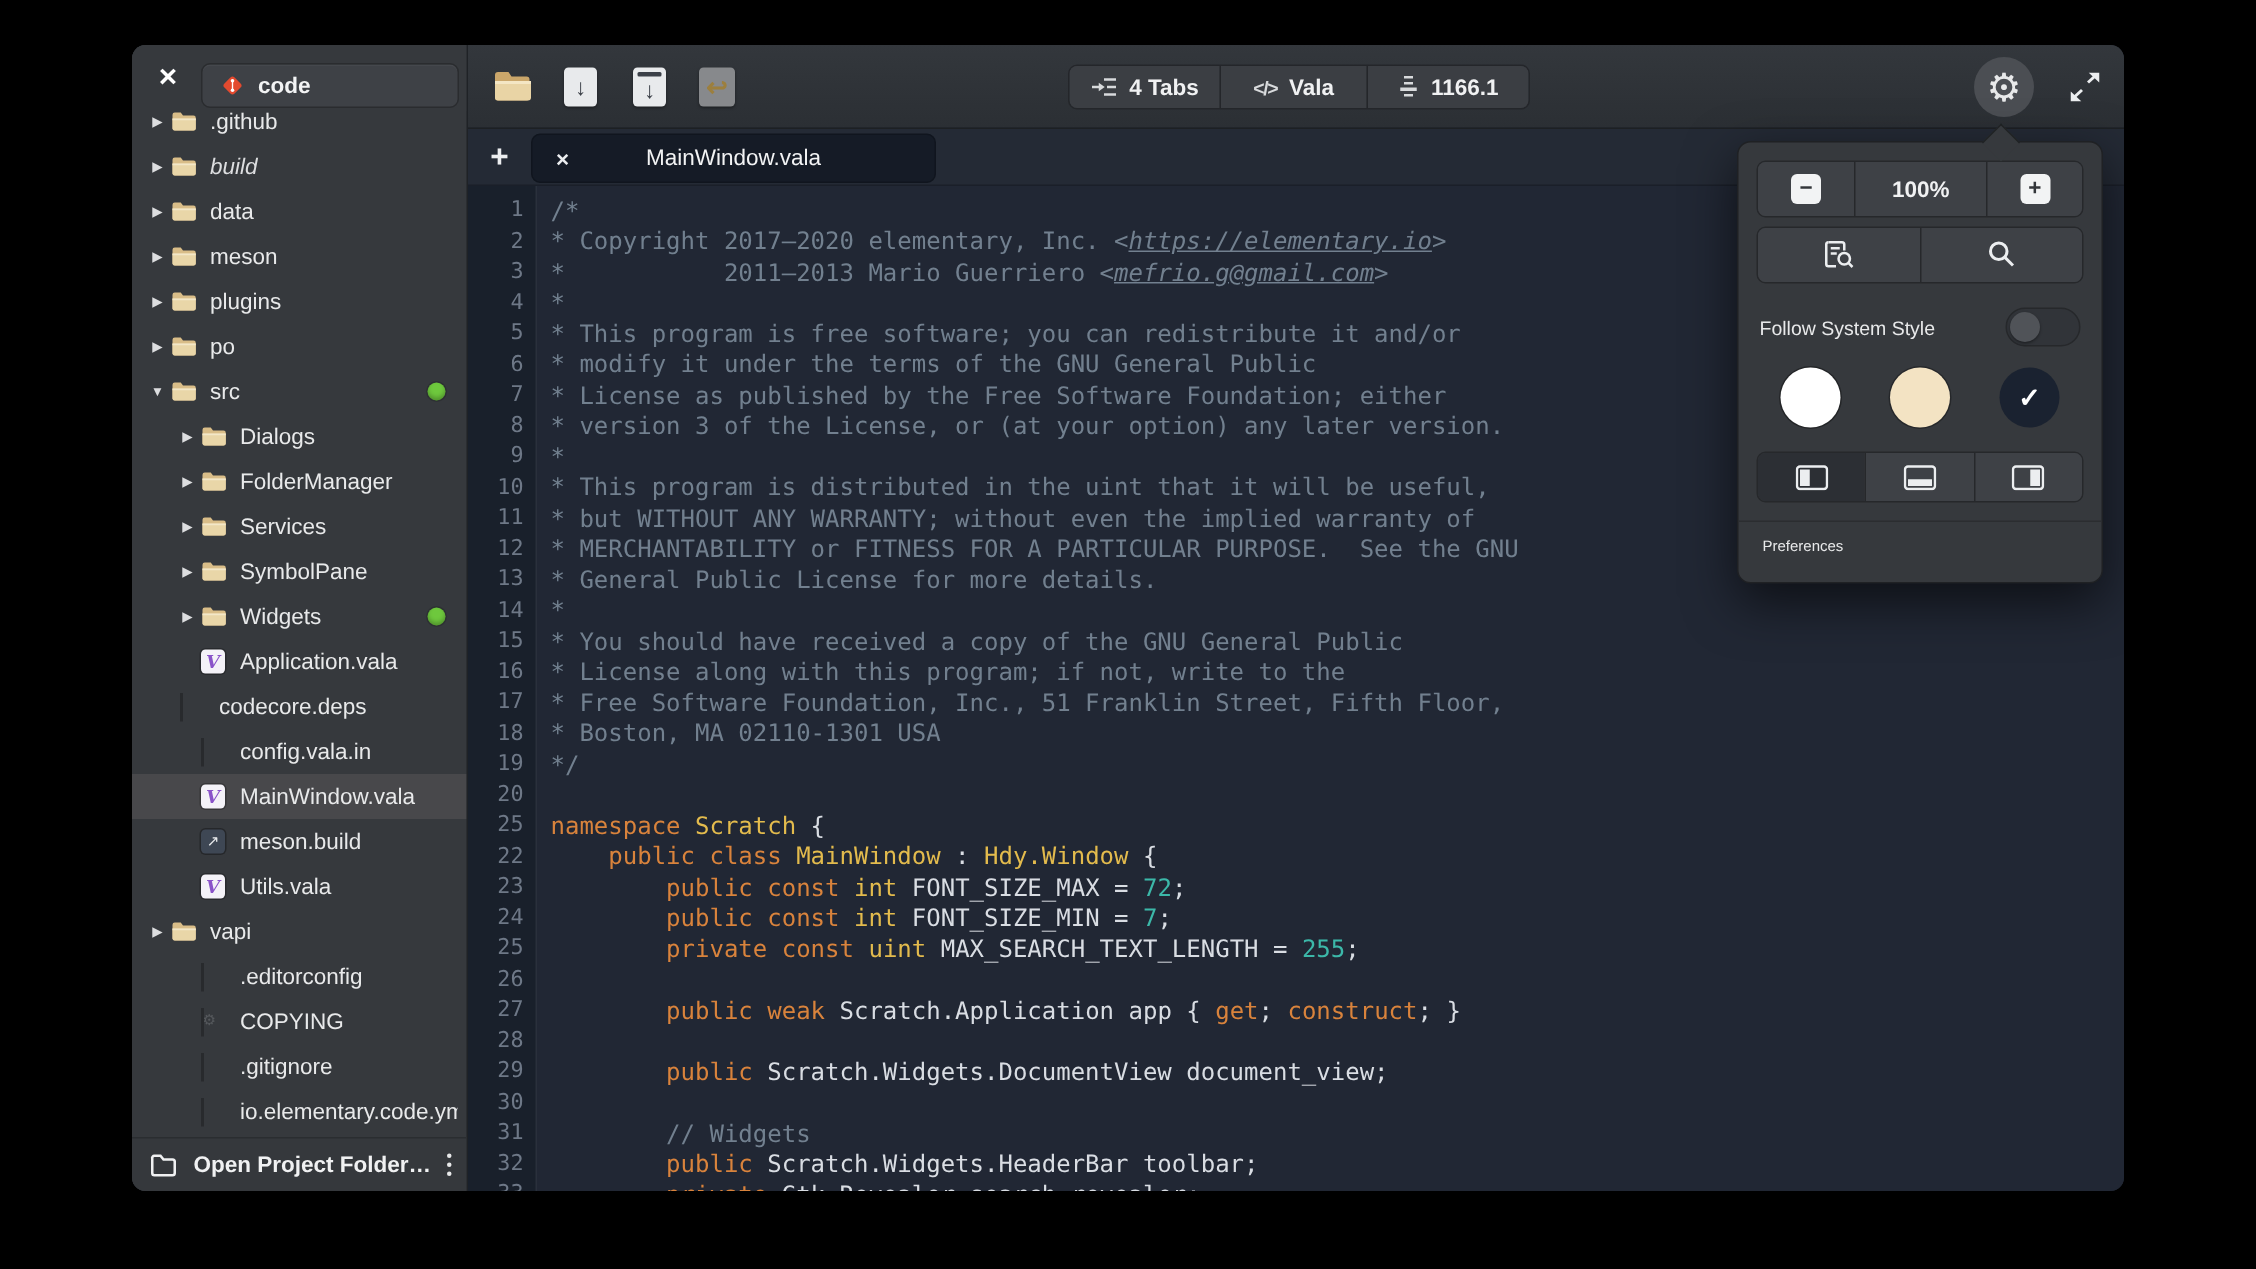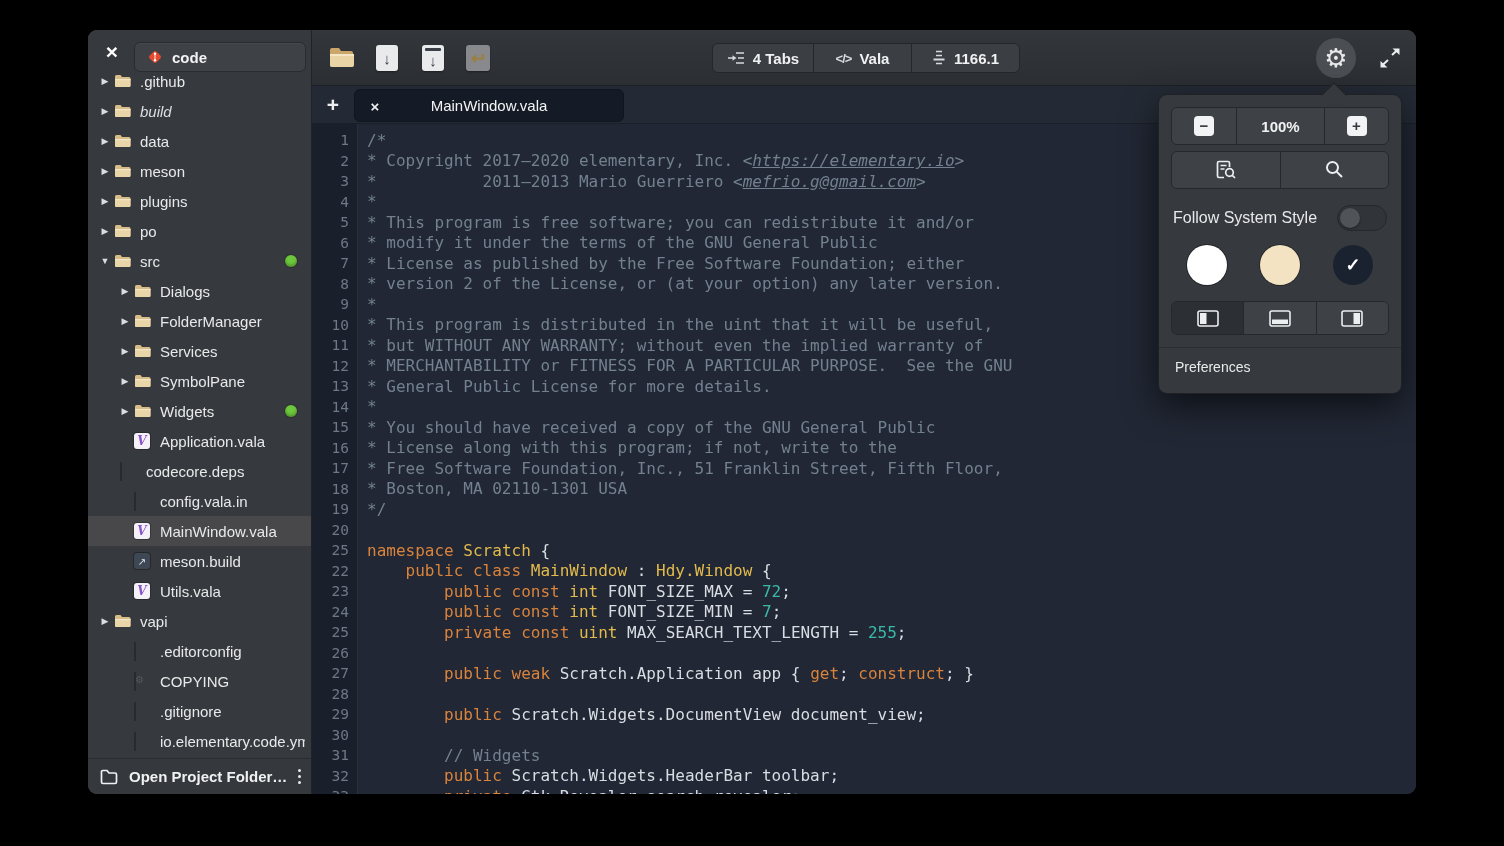--- a/index.html
+++ b/index.html
@@ -131,36 +131,36 @@
   .seg { flex:1 1 0; height:36px; background:#3e4146; border:none; cursor:pointer;
     display:flex; align-items:center; justify-content:center;
     color:#f0f1f2; font-size:15px; font-weight:700; }
   .seg + .seg { border-left:1px solid #26282b; }
   .seg.active { background:#2c2f34; }
   .seg.narrow { flex:0 0 64px; }
   .sq-icon { width:20px; height:20px; background:#f2f3f4; border-radius:4px;
     color:#33363a; font-size:15px; font-weight:700; line-height:19px; text-align:center; }
   .row2 { margin-top:6px; }
   .follow-row { margin-top:16px; display:flex; align-items:center; justify-content:space-between; padding:0 2px; }
-  .follow-label { color:#e8e9ea; font-size:16px; }
+  .follow-label { color:#e8e9ea; font-size:13px; }
   .toggle { width:50px; height:26px; border-radius:13px; background:#313439;
     border:1px solid #26282b; position:relative; cursor:pointer; }
   .toggle .knob { position:absolute; left:2px; top:2px; width:20px; height:20px;
     border-radius:50%; background:#505358; box-shadow:0 1px 2px rgba(0,0,0,.4); }
   .styles-row { margin-top:14px; display:flex; justify-content:space-between; padding:0 16px; }
   .style-circle { width:40px; height:40px; border-radius:50%; border:none; cursor:pointer; }
   .style-circle.light { background:#ffffff; box-shadow:0 0 0 1px rgba(0,0,0,.35); }
   .style-circle.sepia { background:#f3e3c3; box-shadow:0 0 0 1px rgba(0,0,0,.3); }
   .style-circle.dark  { background:#1a2230; color:#fff; font-size:18px; font-weight:700;
     display:flex; align-items:center; justify-content:center; }
   .layout-row { margin-top:16px; }
   .layout-row .seg { height:32px; }
   .pop-sep { margin:12px -12px 0 -12px; border-top:1px solid #2b2d30; }
   .pref-item { display:block; width:100%; text-align:left; background:transparent; border:none;
-    color:#e8e9ea; font-size:14px; padding:11px 4px 12px 4px; cursor:pointer;
+    color:#e8e9ea; font-size:10px; padding:11px 4px 12px 4px; cursor:pointer;
     font-family:"Liberation Sans", sans-serif; }
 
   svg { display:block; }
 </style>
 </head>
 <body>
 
 <div class="stage">
   <div class="window">
 
@@ -477,21 +477,21 @@
             <div class="cline">
               <span class="lnum">6</span>
               <span class="ltext"><span class="tok-c">* modify it under the terms of the GNU General Public</span></span>
             </div>
             <div class="cline">
               <span class="lnum">7</span>
               <span class="ltext"><span class="tok-c">* License as published by the Free Software Foundation; either</span></span>
             </div>
             <div class="cline">
               <span class="lnum">8</span>
-              <span class="ltext"><span class="tok-c">* version 2 of the License, or (at your option) any later version.</span></span>
+              <span class="ltext"><span class="tok-c">* version 3 of the License, or (at your option) any later version.</span></span>
             </div>
             <div class="cline">
               <span class="lnum">9</span>
               <span class="ltext"><span class="tok-c">*</span></span>
             </div>
             <div class="cline">
               <span class="lnum">10</span>
               <span class="ltext"><span class="tok-c">* This program is distributed in the uint that it will be useful,</span></span>
             </div>
             <div class="cline">

